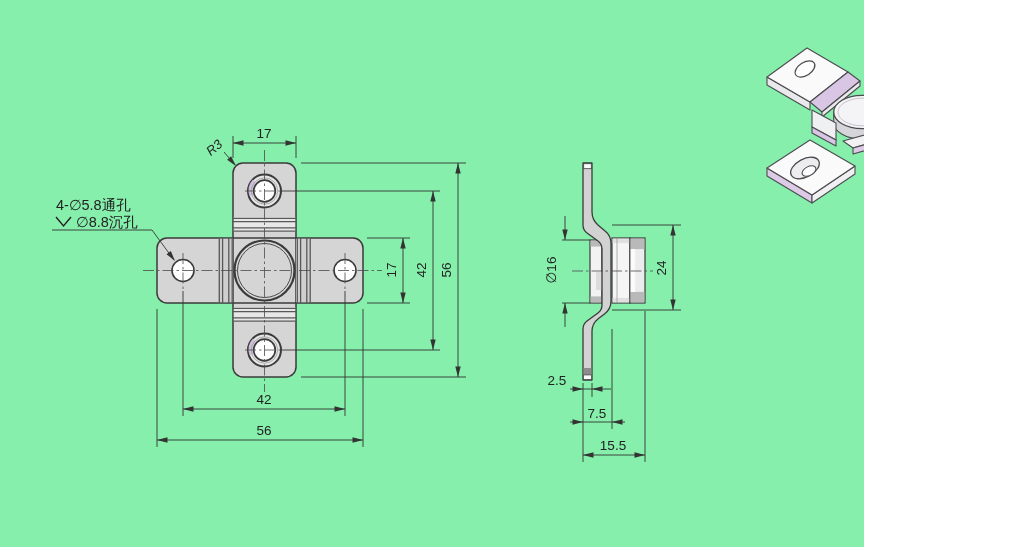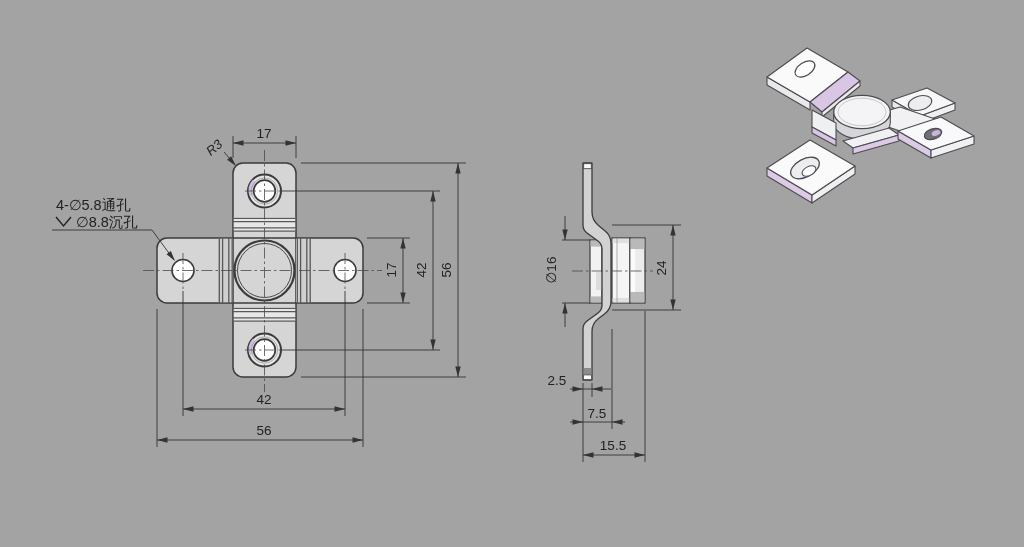--- a/index.html
+++ b/index.html
@@ -1,16 +1,16 @@
 <!DOCTYPE html>
 <html><head>
 <meta charset="utf-8">
 <style>
   html,body{margin:0;padding:0;background:#ffffff;}
-  .stage{position:relative;width:1024px;height:547px;background:#a3a3a3;overflow:hidden;
+  .stage{position:relative;width:864px;height:547px;background:#86efac;overflow:hidden;
          font-family:"Liberation Sans","DejaVu Sans",sans-serif;}
   svg text{fill:#222;}
   .dimtxt{font-size:13.5px;}
   .notetxt{font-size:14.5px;}
   .r3txt{font-size:13px;font-style:italic;}
 </style>
 </head>
 <body>
 
 <div class="stage">

